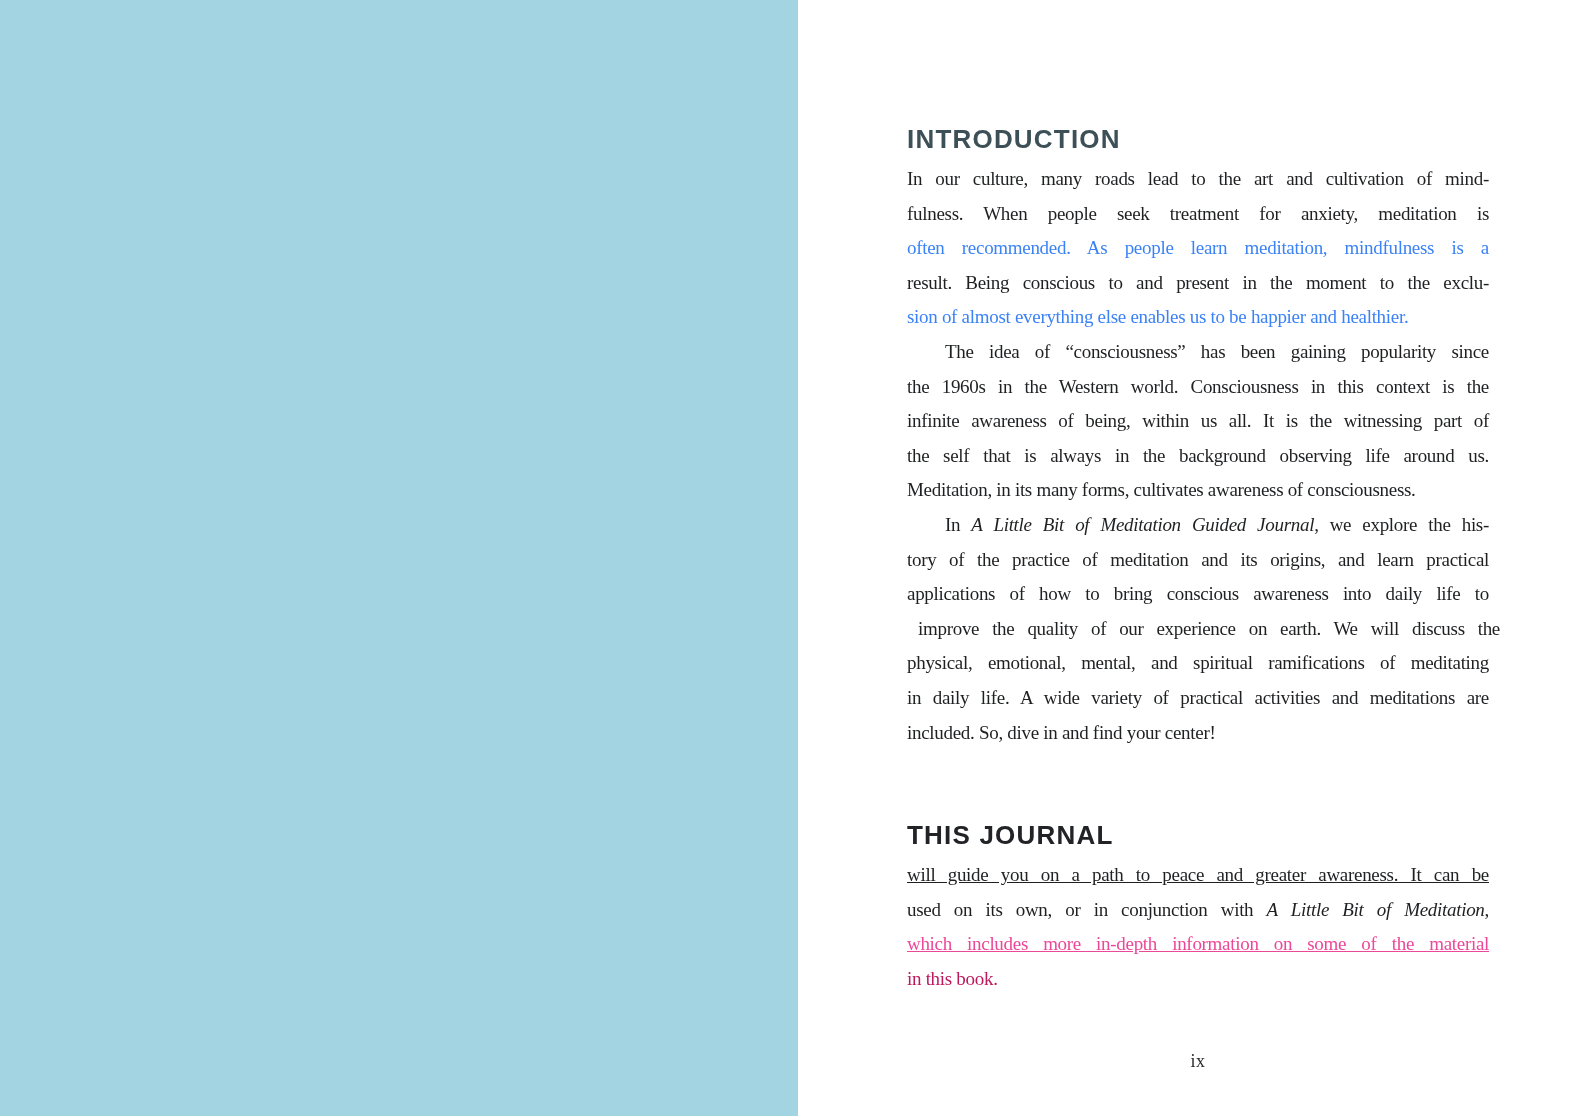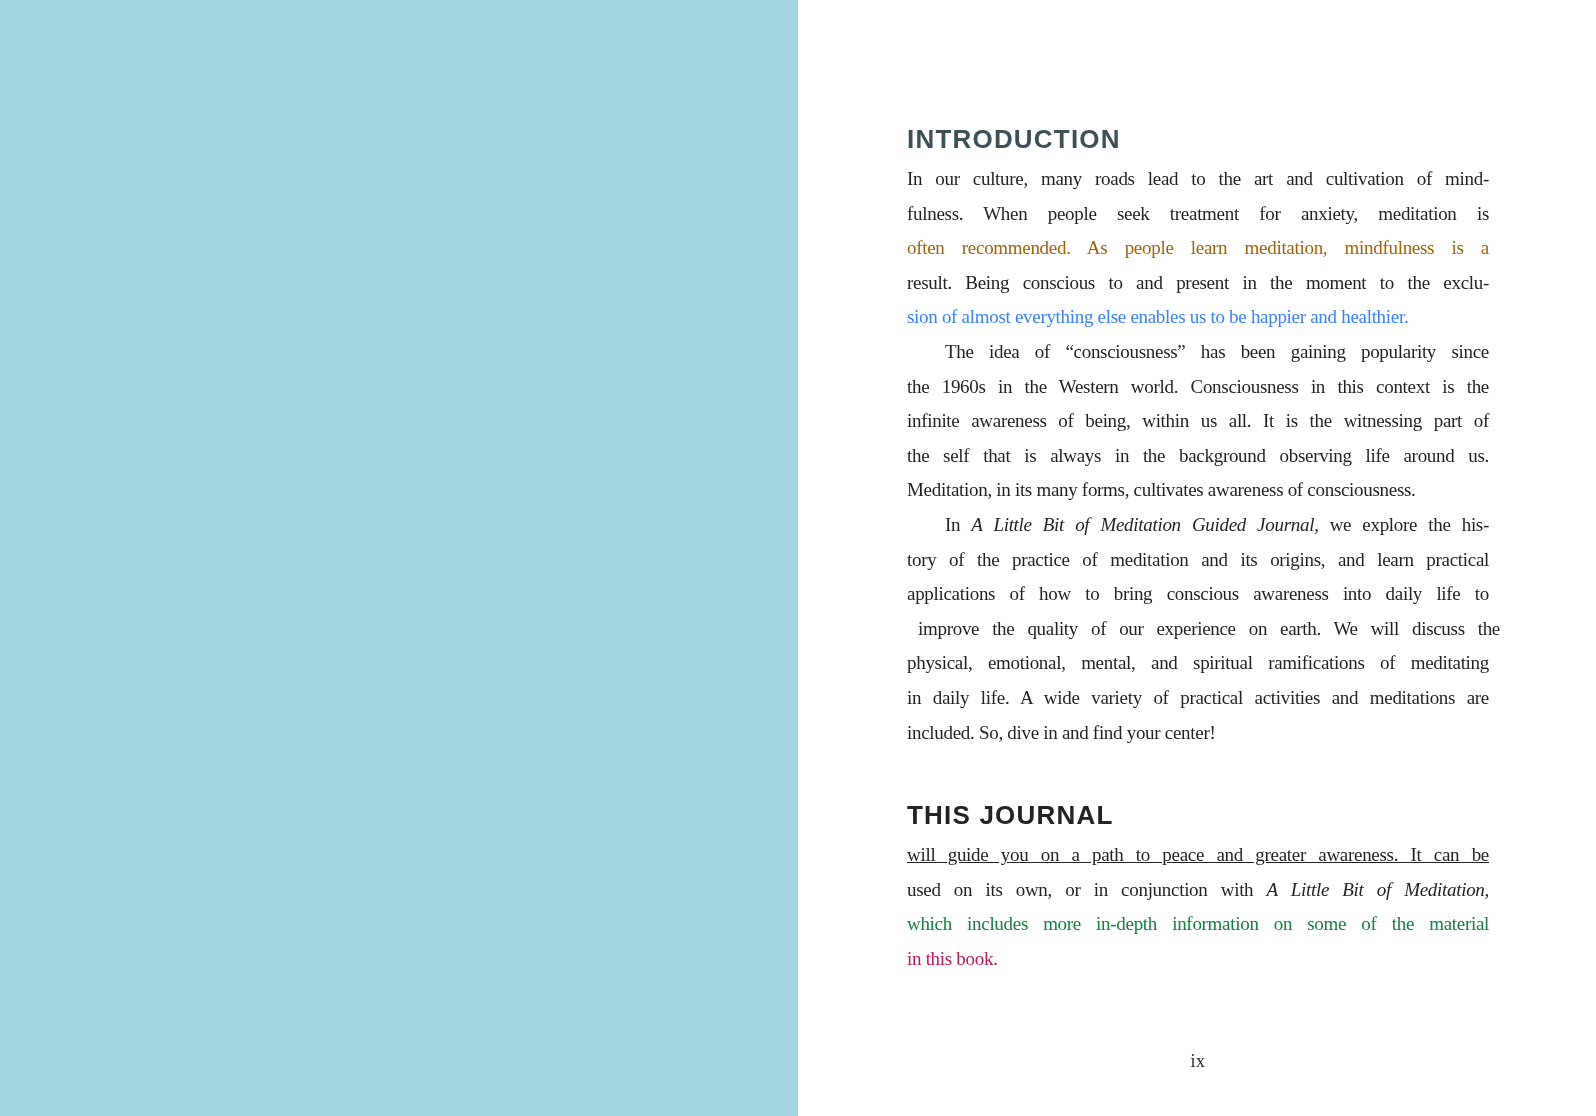--- a/index.html
+++ b/index.html
@@ -24,21 +24,21 @@
     width: 582px;
   }
   .section-heading {
     font-family: "Liberation Sans", sans-serif;
     font-weight: bold;
     font-size: 26px;
     line-height: 30px;
     letter-spacing: 1.2px;
     margin: 0 0 8px 0;
   }
-  .section + .section { margin-top: 50px; }
+  .section + .section { margin-top: 70px; }
   .paragraph { margin: 0; }
   .line {
     position: relative;
     white-space: nowrap;
     height: 34.6px;
     line-height: 34.6px;
     font-size: 19px;
     letter-spacing: -0.3px;
     color: #1f2022;
     text-align: left;
@@ -60,21 +60,21 @@
 
 <div class="left-panel" style="background: rgb(162, 212, 225);"></div>
 
 <div class="right-page">
   <div class="text-column" id="text-column">
       <div class="section">
         <div class="section-heading" style="color: rgb(61, 80, 88);">INTRODUCTION</div>
         <div class="paragraph">
           <div class="line" style="color: rgb(31, 32, 34); word-spacing: 8.6237px;"><span><span>In our culture, many roads lead to the art and cultivation of mind-</span></span></div>
           <div class="line" style="color: rgb(31, 32, 34); word-spacing: 15.9141px;"><span><span>fulness. When people seek treatment for anxiety, meditation is</span></span></div>
-          <div class="line" style="color: #a16207; word-spacing: 12.8496px;"><span><span>often recommended. As people learn meditation, mindfulness is a</span></span></div>
+          <div class="line" style="color: #3b82f6; word-spacing: 12.8496px;"><span><span>often recommended. As people learn meditation, mindfulness is a</span></span></div>
           <div class="line" style="color: rgb(31, 32, 34); word-spacing: 9.04119px;"><span><span>result. Being conscious to and present in the moment to the exclu-</span></span></div>
           <div class="line" style="color: #3b82f6;"><span><span>sion of almost everything else enables us to be happier and healthier.</span></span></div>
         </div>
         <div class="paragraph">
           <div class="line indent" style="color: rgb(31, 32, 34); word-spacing: 10.9297px;"><span><span>The idea of “consciousness” has been gaining popularity since</span></span></div>
           <div class="line" style="color: rgb(31, 32, 34); word-spacing: 7.91761px;"><span><span>the 1960s in the Western world. Consciousness in this context is the</span></span></div>
           <div class="line" style="color: rgb(31, 32, 34); word-spacing: 7.29427px;"><span><span>infinite awareness of being, within us all. It is the witnessing part of</span></span></div>
           <div class="line" style="color: rgb(31, 32, 34); word-spacing: 9.35795px;"><span><span>the self that is always in the background observing life around us.</span></span></div>
           <div class="line" style="color: rgb(31, 32, 34);"><span><span>Meditation, in its many forms, cultivates awareness of consciousness.</span></span></div>
         </div>
@@ -86,19 +86,19 @@
           <div class="line" style="color: rgb(31, 32, 34); word-spacing: 11.0647px;"><span><span>physical, emotional, mental, and spiritual ramifications of meditating</span></span></div>
           <div class="line" style="color: rgb(31, 32, 34); word-spacing: 7.12784px;"><span><span>in daily life. A wide variety of practical activities and meditations are</span></span></div>
           <div class="line" style="color: rgb(31, 32, 34);"><span><span>included. So, dive in and find your center!</span></span></div>
         </div>
       </div>
       <div class="section">
         <div class="section-heading" style="color: rgb(33, 35, 38);">THIS JOURNAL</div>
         <div class="paragraph">
           <div class="line" style="color: rgb(31, 32, 34); word-spacing: 7.90144px; text-decoration: underline;"><span><span>will guide you on a path to peace and greater awareness. It can be</span></span></div>
           <div class="line" style="color: rgb(31, 32, 34); word-spacing: 8.77474px;"><span><span>used on its own, or in conjunction with </span><em>A Little Bit of Meditation</em><span>,</span></span></div>
-          <div class="line" style="color: #15803d; word-spacing: 10.6944px;"><span><span>which includes more in-depth information on some of the material</span></span></div>
+          <div class="line" style="color: #ec4899; word-spacing: 10.6944px; text-decoration: underline;"><span><span>which includes more in-depth information on some of the material</span></span></div>
           <div class="line" style="color: #be185d;"><span><span>in this book.</span></span></div>
         </div>
       </div>
     </div>
   <div class="page-number">ix</div>
 </div>
 
 </body></html>

